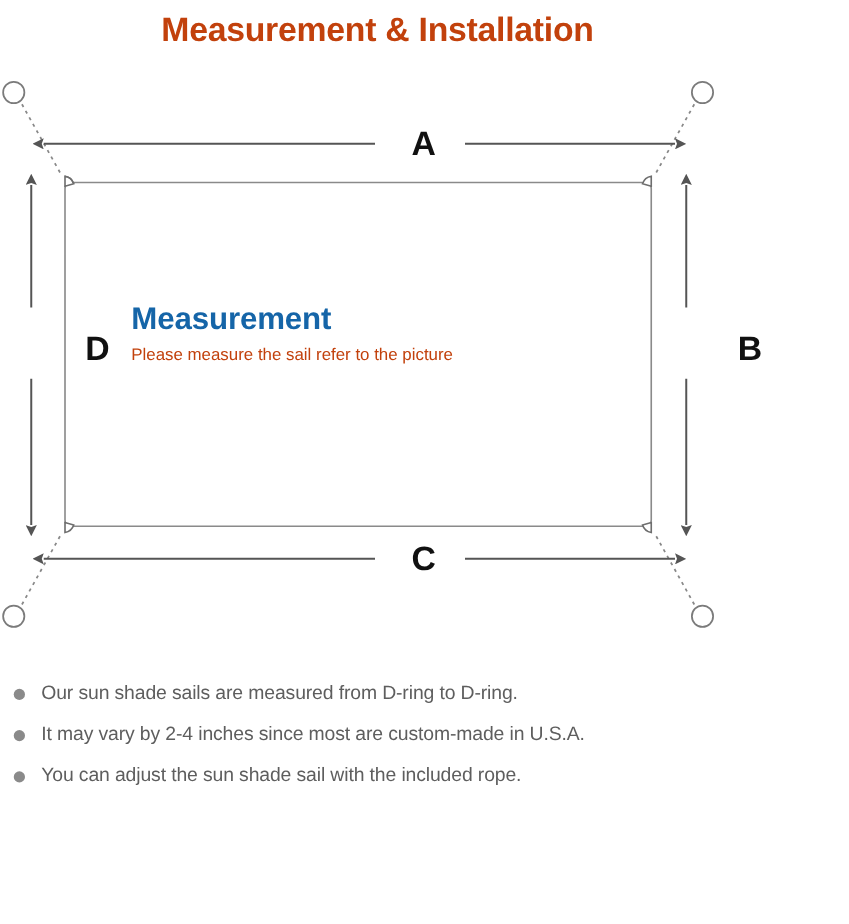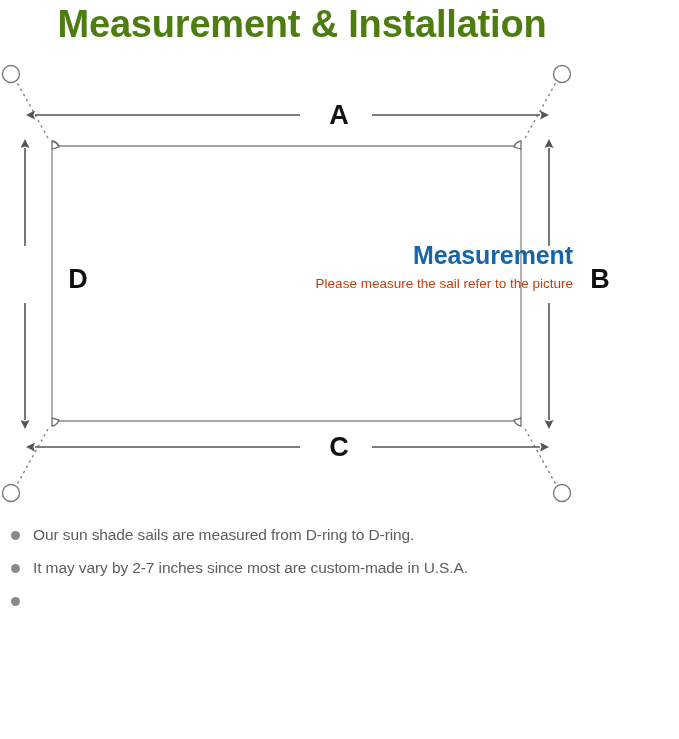--- a/index.html
+++ b/index.html
@@ -23,24 +23,24 @@
 
   
   .page-title {
     position: absolute;
     left: 0;
     top: 4px;
     width: 588px;
     text-align: center;
     padding-left: 16px;
     box-sizing: border-box;
-    font-size: 38px;
+    font-size: 27px;
     font-weight: bold;
     letter-spacing: -0.2px;
-    color: #4d7c0f;
+    color: #c2410c;
     line-height: 40px;
     white-space: nowrap;
   }
 
   
   .diagram-wrap {
     position: absolute;
     left: 0;
     top: 50px;
     width: 679px;
@@ -51,21 +51,21 @@
     width: 679px;
     height: 460px;
   }
 
   
   .sail-center-text {
     position: absolute;
     left: 105px;
     top: 190px;
     width: 468px;
-    text-align: right;
+    text-align: left;
     pointer-events: none;
   }
   .sail-center-title {
     font-size: 25px;
     font-weight: bold;
     color: #1565a8;
     line-height: 30px;
     letter-spacing: -0.1px;
   }
   .sail-center-sub {
@@ -88,21 +88,21 @@
   }
   .dim-label.dim-a { left: 314px; top: 50px;  width: 50px; padding: 2px 0; }
   .dim-label.dim-c { left: 314px; top: 382px; width: 50px; padding: 2px 0; }
   .dim-label.dim-b { left: 578px; top: 212px; width: 44px; padding: 4px 0; }
   .dim-label.dim-d { left: 56px;  top: 212px; width: 44px; padding: 4px 0; }
 
   
   .notes-list {
     position: absolute;
     left: 0;
-    top: 524px;
+    top: 544px;
     width: 679px;
   }
   .note-item {
     position: relative;
     padding-left: 33px;
     padding-right: 4px;
     margin-bottom: 12px;
     min-height: 20px;
   }
   .note-bullet {
@@ -212,20 +212,21 @@
     </div>
   </div>
 
   <div class="notes-list">
     <div class="note-item">
       <span class="note-bullet"></span>
       <span class="note-text">Our sun shade sails are measured from D-ring to D-ring.</span>
     </div>
     <div class="note-item">
       <span class="note-bullet"></span>
-      <span class="note-text">It may vary by 2-7 inches since most are custom-made in U.S.A.</span>
+      <span class="note-text">It may vary by 2-4 inches since most are custom-made in U.S.A.</span>
     </div>
     <div class="note-item">
       <span class="note-bullet"></span>
+      <span class="note-text">You can adjust the sun shade sail with the included rope.</span>
     </div>
   </div>
 
 </div>
 
 </body></html>

